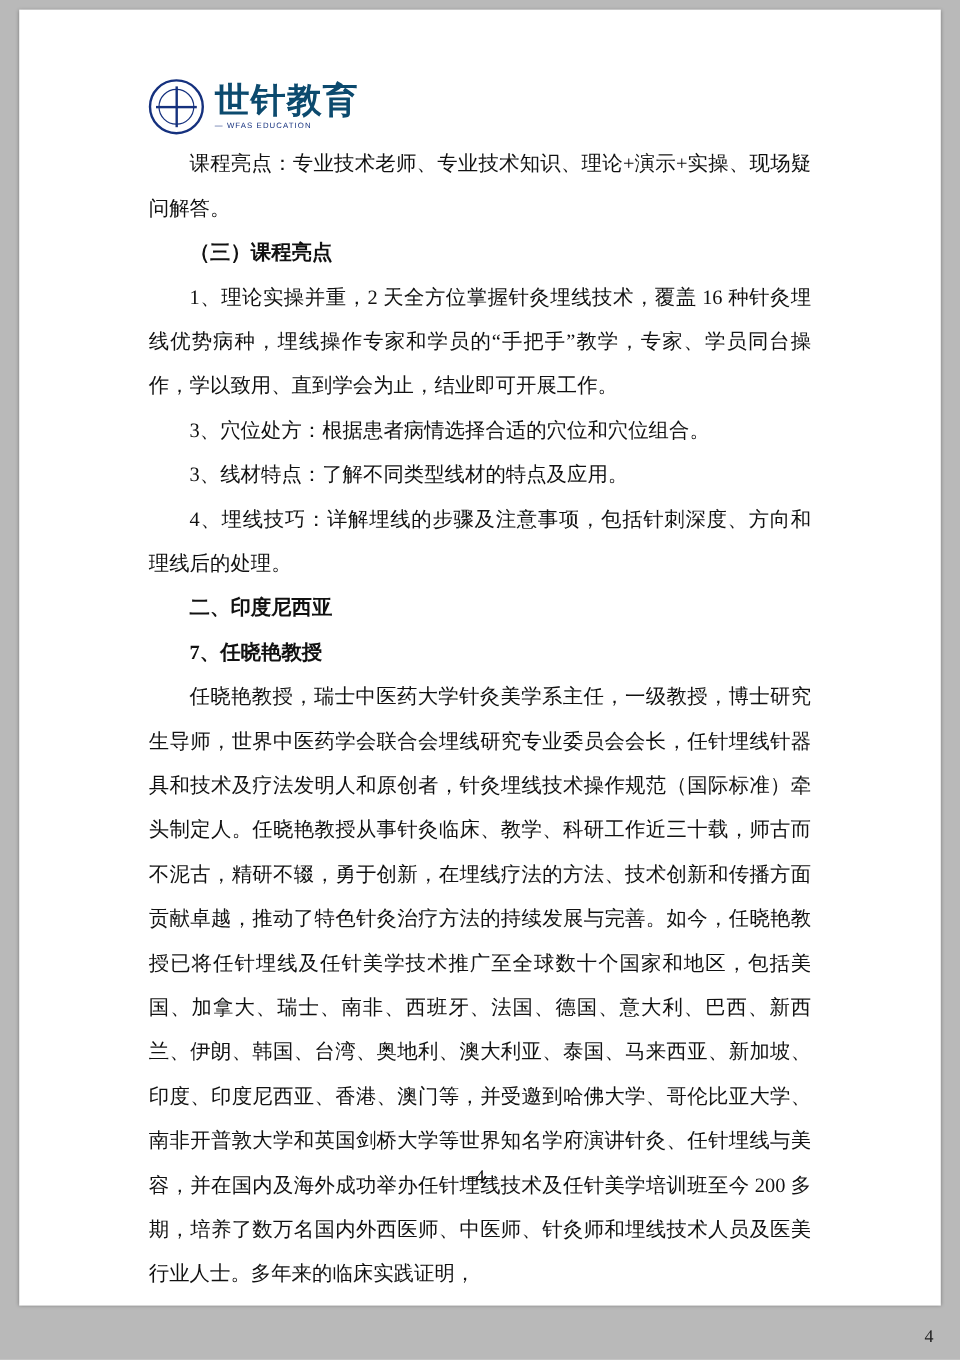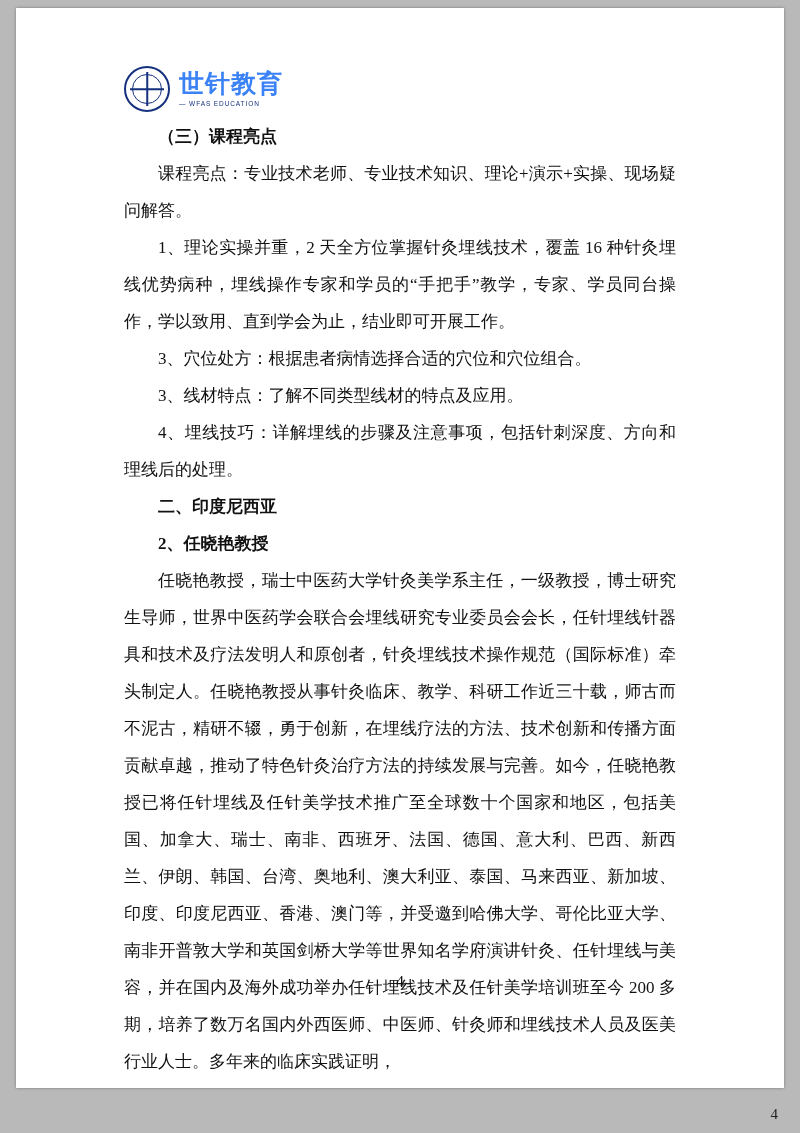--- a/index.html
+++ b/index.html
@@ -88,22 +88,22 @@
   }
   .logo-text {
     margin-left: 9px;
     display: flex;
     flex-direction: column;
     justify-content: center;
   }
   .logo-cn {
     font-family: "Liberation Serif", "DejaVu Serif", serif;
     font-weight: bold;
-    font-size: 25px;
-    color: #3b82f6;
+    font-size: 29px;
+    color: #0c4a6e;
     letter-spacing: 1px;
     line-height: 1.05;
   }
   .logo-en {
     font-family: "Liberation Sans", sans-serif;
     font-size: 6.5px;
     color: #15317e;
     letter-spacing: 0.9px;
     margin-top: 3px;
     white-space: nowrap;
@@ -148,28 +148,28 @@
       <div class="logo-seal">
         <span class="seal-v"></span>
       </div>
       <div class="logo-text">
         <div class="logo-cn">世针教育</div>
         <div class="logo-en">— WFAS EDUCATION</div>
       </div>
     </div>
 
     <div class="content">
+      <p class="p">课程亮点：专业技术老师、专业技术知识、理论+演示+实操、现场疑问解答。</p>
       <p class="p bold">（三）课程亮点</p>
-      <p class="p">课程亮点：专业技术老师、专业技术知识、理论+演示+实操、现场疑问解答。</p>
       <p class="p">1、理论实操并重，2 天全方位掌握针灸埋线技术，覆盖 16 种针灸埋线优势病种，埋线操作专家和学员的“手把手”教学，专家、学员同台操作，学以致用、直到学会为止，结业即可开展工作。</p>
       <p class="p">3、穴位处方：根据患者病情选择合适的穴位和穴位组合。</p>
       <p class="p">3、线材特点：了解不同类型线材的特点及应用。</p>
       <p class="p">4、埋线技巧：详解埋线的步骤及注意事项，包括针刺深度、方向和理线后的处理。</p>
       <p class="p bold">二、印度尼西亚</p>
-      <p class="p bold">2、任晓艳教授</p>
+      <p class="p bold">7、任晓艳教授</p>
       <p class="p">任晓艳教授，瑞士中医药大学针灸美学系主任，一级教授，博士研究生导师，世界中医药学会联合会埋线研究专业委员会会长，任针埋线针器具和技术及疗法发明人和原创者，针灸埋线技术操作规范（国际标准）牵头制定人。任晓艳教授从事针灸临床、教学、科研工作近三十载，师古而不泥古，精研不辍，勇于创新，在埋线疗法的方法、技术创新和传播方面贡献卓越，推动了特色针灸治疗方法的持续发展与完善。如今，任晓艳教授已将任针埋线及任针美学技术推广至全球数十个国家和地区，包括美国、加拿大、瑞士、南非、西班牙、法国、德国、意大利、巴西、新西兰、伊朗、韩国、台湾、奥地利、澳大利亚、泰国、马来西亚、新加坡、印度、印度尼西亚、香港、澳门等，并受邀到哈佛大学、哥伦比亚大学、南非开普敦大学和英国剑桥大学等世界知名学府演讲针灸、任针埋线与美容，并在国内及海外成功举办任针埋线技术及任针美学培训班至今 200 多期，培养了数万名国内外西医师、中医师、针灸师和埋线技术人员及医美行业人士。多年来的临床实践证明，</p>
 
       <div class="footer-num">–4–</div>
     </div>
 
   </div>
 </div>
 
 <div class="page-corner-number">4</div>
 

